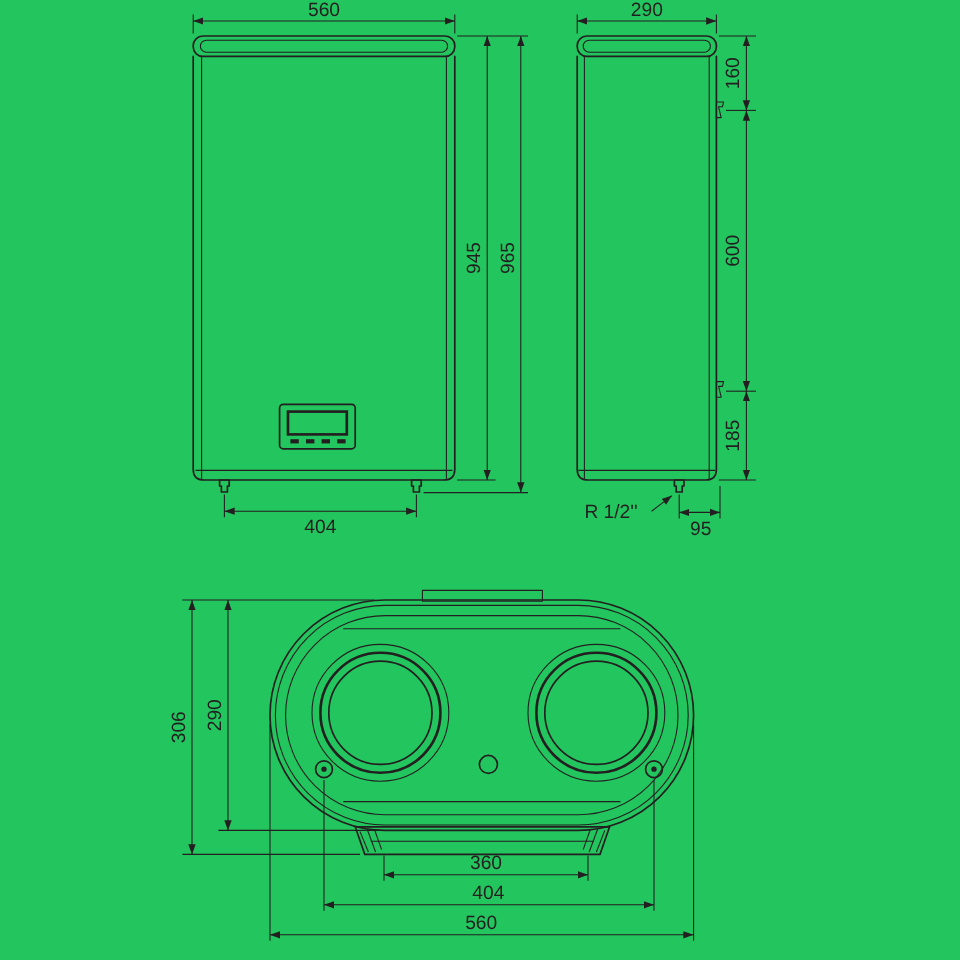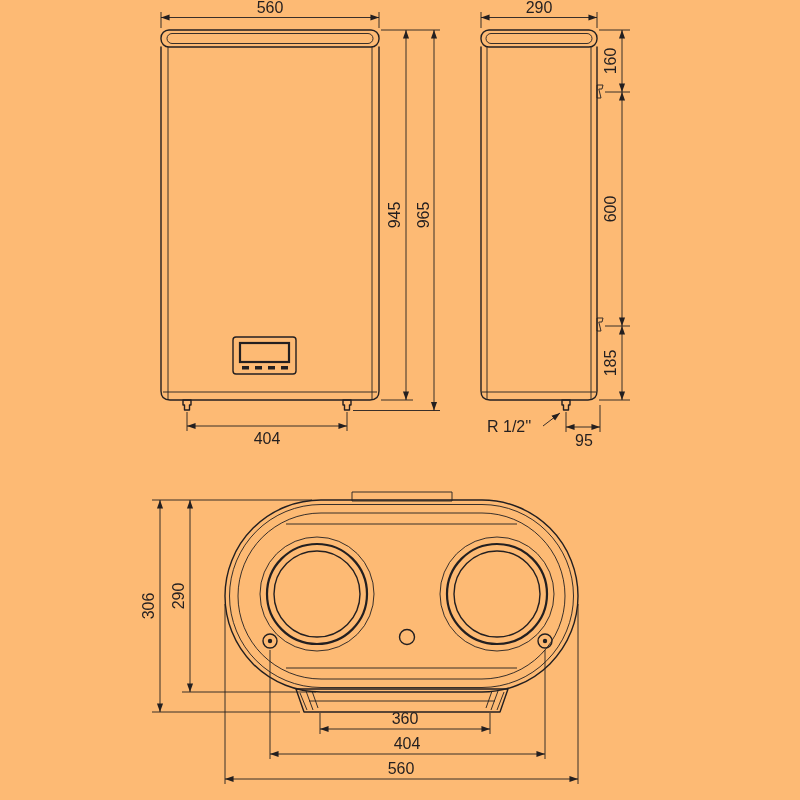--- a/index.html
+++ b/index.html
@@ -1,16 +1,16 @@
 <!DOCTYPE html>
 <html><head>
 <meta charset="utf-8">
 <style>
   html,body{margin:0;padding:0;background:#ffffff;}
-  .page{width:800px;height:800px;background:#fdba74;position:relative;font-family:"Liberation Sans",sans-serif;}
+  .page{width:800px;height:800px;background:#22c55e;position:relative;font-family:"Liberation Sans",sans-serif;}
   svg{display:block;}
   .obj{fill:none;stroke:#231f20;stroke-width:1.4;stroke-linejoin:round;stroke-linecap:round;}
   .obj-thin{fill:none;stroke:#231f20;stroke-width:0.9;stroke-linejoin:round;}
   .obj-mid{fill:none;stroke:#231f20;stroke-width:2.2;}
   .dim{stroke:#231f20;stroke-width:0.9;fill:none;}
   .dimtxt{font-family:"Liberation Sans",sans-serif;font-size:16px;fill:#231f20;}
   .filldark{fill:#231f20;stroke:none;}
 </style>
 </head>
 <body>

